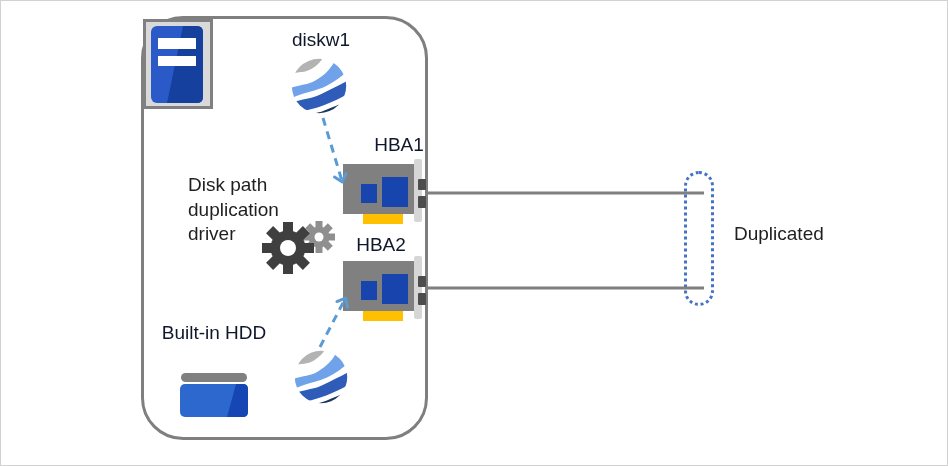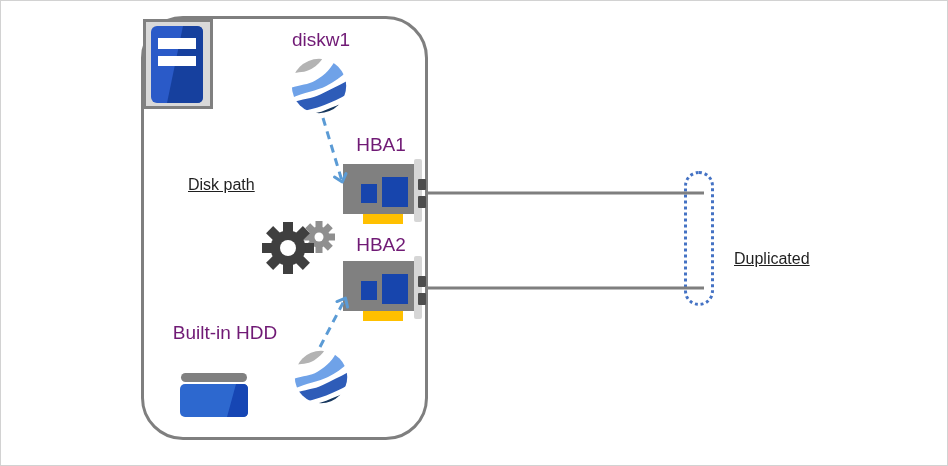--- a/index.html
+++ b/index.html
@@ -2,27 +2,27 @@
 <html><head>
 <meta charset="utf-8">
 <style>
   html,body { margin:0; padding:0; background:#fff; }
   .canvas {
     position:relative; width:948px; height:466px; background:#ffffff;
     border:1px solid #d2d2d2; box-sizing:border-box; overflow:hidden;
     font-family:"Liberation Sans", sans-serif; color:#1f1f1f;
   }
   .abs { position:absolute; }
-  .label { position:absolute; font-size:19px; line-height:22px; color:#701a75; white-space:nowrap; }
+  .label { position:absolute; font-size:19px; line-height:22px; color:#0f172a; white-space:nowrap; }
   .label.center { text-align:center; }
   .server-box {
     position:absolute; left:140px; top:15px; width:287px; height:424px;
     border:3px solid #7f7f7f; border-radius:42px; box-sizing:border-box; background:transparent;
   }
-  .multiline { position:absolute; font-size:16px; line-height:24.5px; color:#1f1f1f;text-decoration:underline; }
+  .multiline { position:absolute; font-size:19px; line-height:24.5px; color:#1f1f1f; }
   .ellipse {
     position:absolute; left:683px; top:170px; width:30px; height:135px;
     border:3px dotted #4472c4; border-radius:17px; box-sizing:border-box;
   }
   svg { display:block; }
   .overlay { position:absolute; left:0; top:0; pointer-events:none; }
 </style>
 </head>
 <body>
 
@@ -47,33 +47,35 @@
       </defs>
     <g clip-path="url(#clip-d1)">
       <rect width="64" height="64" fill="#ffffff"></rect>
       <path d="M-6,21 C6,15 14,19 24,13 C32,8 36,3 38,-3 L-6,-8 Z" fill="#b3b3b3"></path>
       <path d="M-6,37 C8,30 18,32 28,26 C40,19 48,10 52,-2 L70,-2 L70,8 C62,18 52,26 40,32 C28,38 10,40 -6,49 Z" fill="#6fa2e8"></path>
       <path d="M-6,53 C10,46 22,47 34,41 C46,35 58,30 70,22 L70,36 C60,44 50,48 38,53 C26,58 10,60 -6,66 Z" fill="#2e5cb8"></path>
       <path d="M-6,70 C12,63 26,64 38,59 C50,54 62,50 70,46 L70,72 L-8,72 Z" fill="#17375e"></path>
     </g>
   </svg>
 
-  <div class="label center" style="left:330px; top:133px; width:100px;">HBA1</div>
+  <div class="label center" style="left:348px; top:133px; width:100px;">HBA1</div>
   <svg class="abs" style="left:342px; top:158px;" width="83" height="65" viewBox="0 0 83 65">
     <rect x="71" y="0" width="8" height="63" rx="2" fill="#d6d6d6"></rect>
     <rect x="0" y="5" width="71" height="50" fill="#808080"></rect>
     <rect x="18" y="25" width="16" height="19" fill="#1745ad"></rect>
     <rect x="39" y="18" width="26" height="30" fill="#1745ad"></rect>
     <rect x="20" y="55" width="40" height="10" fill="#ffc000"></rect>
     <rect x="75" y="20" width="8" height="11" rx="1" fill="#4d4d4d"></rect>
     <rect x="75" y="37" width="8" height="12" rx="1" fill="#4d4d4d"></rect>
   </svg>
 
   <div class="multiline" style="left:187px; top:172px;">
     <div>Disk path</div>
+    <div>duplication</div>
+    <div>driver</div>
   </div>
 
   <svg class="abs" style="left:255px; top:210px;" width="85" height="65" viewBox="0 0 85 65">
     <g transform="translate(63,26)" fill="#8f8f8f">
       <rect x="-3.5" y="-16" width="7" height="32"></rect>
       <rect x="-3.5" y="-16" width="7" height="32" transform="rotate(45)"></rect>
       <rect x="-3.5" y="-16" width="7" height="32" transform="rotate(90)"></rect>
       <rect x="-3.5" y="-16" width="7" height="32" transform="rotate(135)"></rect>
       <circle r="10.5"></circle>
       <circle r="4.5" fill="#ffffff"></circle>
@@ -92,21 +94,21 @@
   <svg class="abs" style="left:342px; top:255px;" width="83" height="65" viewBox="0 0 83 65">
     <rect x="71" y="0" width="8" height="63" rx="2" fill="#d6d6d6"></rect>
     <rect x="0" y="5" width="71" height="50" fill="#808080"></rect>
     <rect x="18" y="25" width="16" height="19" fill="#1745ad"></rect>
     <rect x="39" y="18" width="26" height="30" fill="#1745ad"></rect>
     <rect x="20" y="55" width="40" height="10" fill="#ffc000"></rect>
     <rect x="75" y="20" width="8" height="11" rx="1" fill="#4d4d4d"></rect>
     <rect x="75" y="37" width="8" height="12" rx="1" fill="#4d4d4d"></rect>
   </svg>
 
-  <div class="label center" style="left:143px; top:321px; width:140px;margin-left:11px;">Built-in HDD</div>
+  <div class="label center" style="left:143px; top:321px; width:140px;">Built-in HDD</div>
   <svg class="abs" style="left:179px; top:372px;" width="68" height="44" viewBox="0 0 68 44">
     <rect x="1" y="0" width="66" height="9" rx="4.5" fill="#808080"></rect>
     <rect x="0" y="11" width="68" height="33" rx="5" fill="#2d68cf"></rect>
     <path d="M56,11 L63,11 Q68,11 68,16 L68,39 Q68,44 63,44 L47,44 Z" fill="#1646b4"></path>
   </svg>
 
   <svg class="abs" style="left:292px; top:348px;" width="56" height="56" viewBox="0 0 64 64">
     <defs>
         <clipPath id="clip-d2">
           <circle cx="32" cy="32" r="30"></circle>
@@ -116,21 +118,21 @@
       <rect width="64" height="64" fill="#ffffff"></rect>
       <path d="M-6,21 C6,15 14,19 24,13 C32,8 36,3 38,-3 L-6,-8 Z" fill="#b3b3b3"></path>
       <path d="M-6,37 C8,30 18,32 28,26 C40,19 48,10 52,-2 L70,-2 L70,8 C62,18 52,26 40,32 C28,38 10,40 -6,49 Z" fill="#6fa2e8"></path>
       <path d="M-6,53 C10,46 22,47 34,41 C46,35 58,30 70,22 L70,36 C60,44 50,48 38,53 C26,58 10,60 -6,66 Z" fill="#2e5cb8"></path>
       <path d="M-6,70 C12,63 26,64 38,59 C50,54 62,50 70,46 L70,72 L-8,72 Z" fill="#17375e"></path>
     </g>
   </svg>
 
   <div class="ellipse"></div>
 
-  <div class="multiline" style="left:733px; top:221px;margin-top:25px;">
+  <div class="multiline" style="left:733px; top:221px;">
     <div>Duplicated</div>
   </div>
 
   <svg class="overlay" width="948" height="466" viewBox="0 0 948 466">
     <defs>
       <marker id="chevron" markerUnits="userSpaceOnUse" markerWidth="16" markerHeight="16" refX="8" refY="8" orient="auto">
         <path d="M2,2 L9,8 L2,14" fill="none" stroke="#5b9bd5" stroke-width="3" stroke-linecap="round" stroke-linejoin="round"></path>
       </marker>
     </defs>
     <line x1="424" y1="192" x2="703" y2="192" stroke="#7f7f7f" stroke-width="3"></line>

